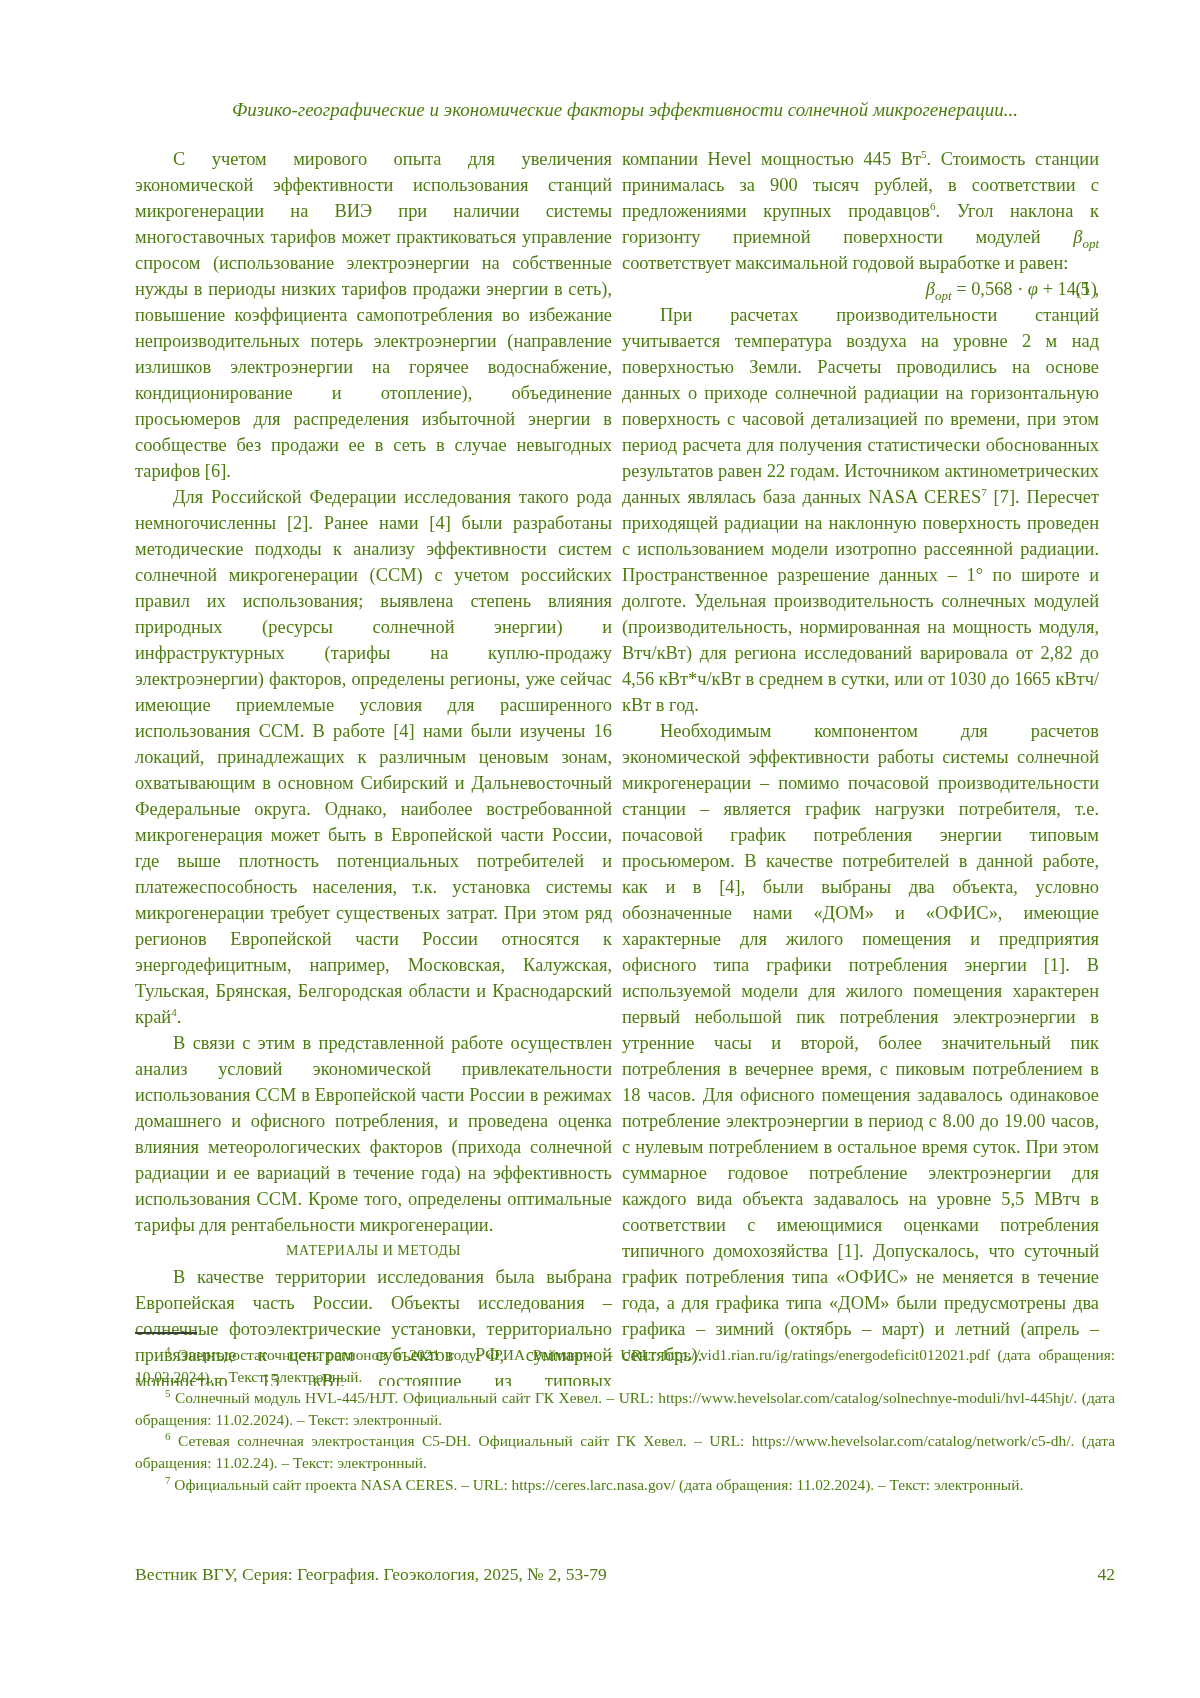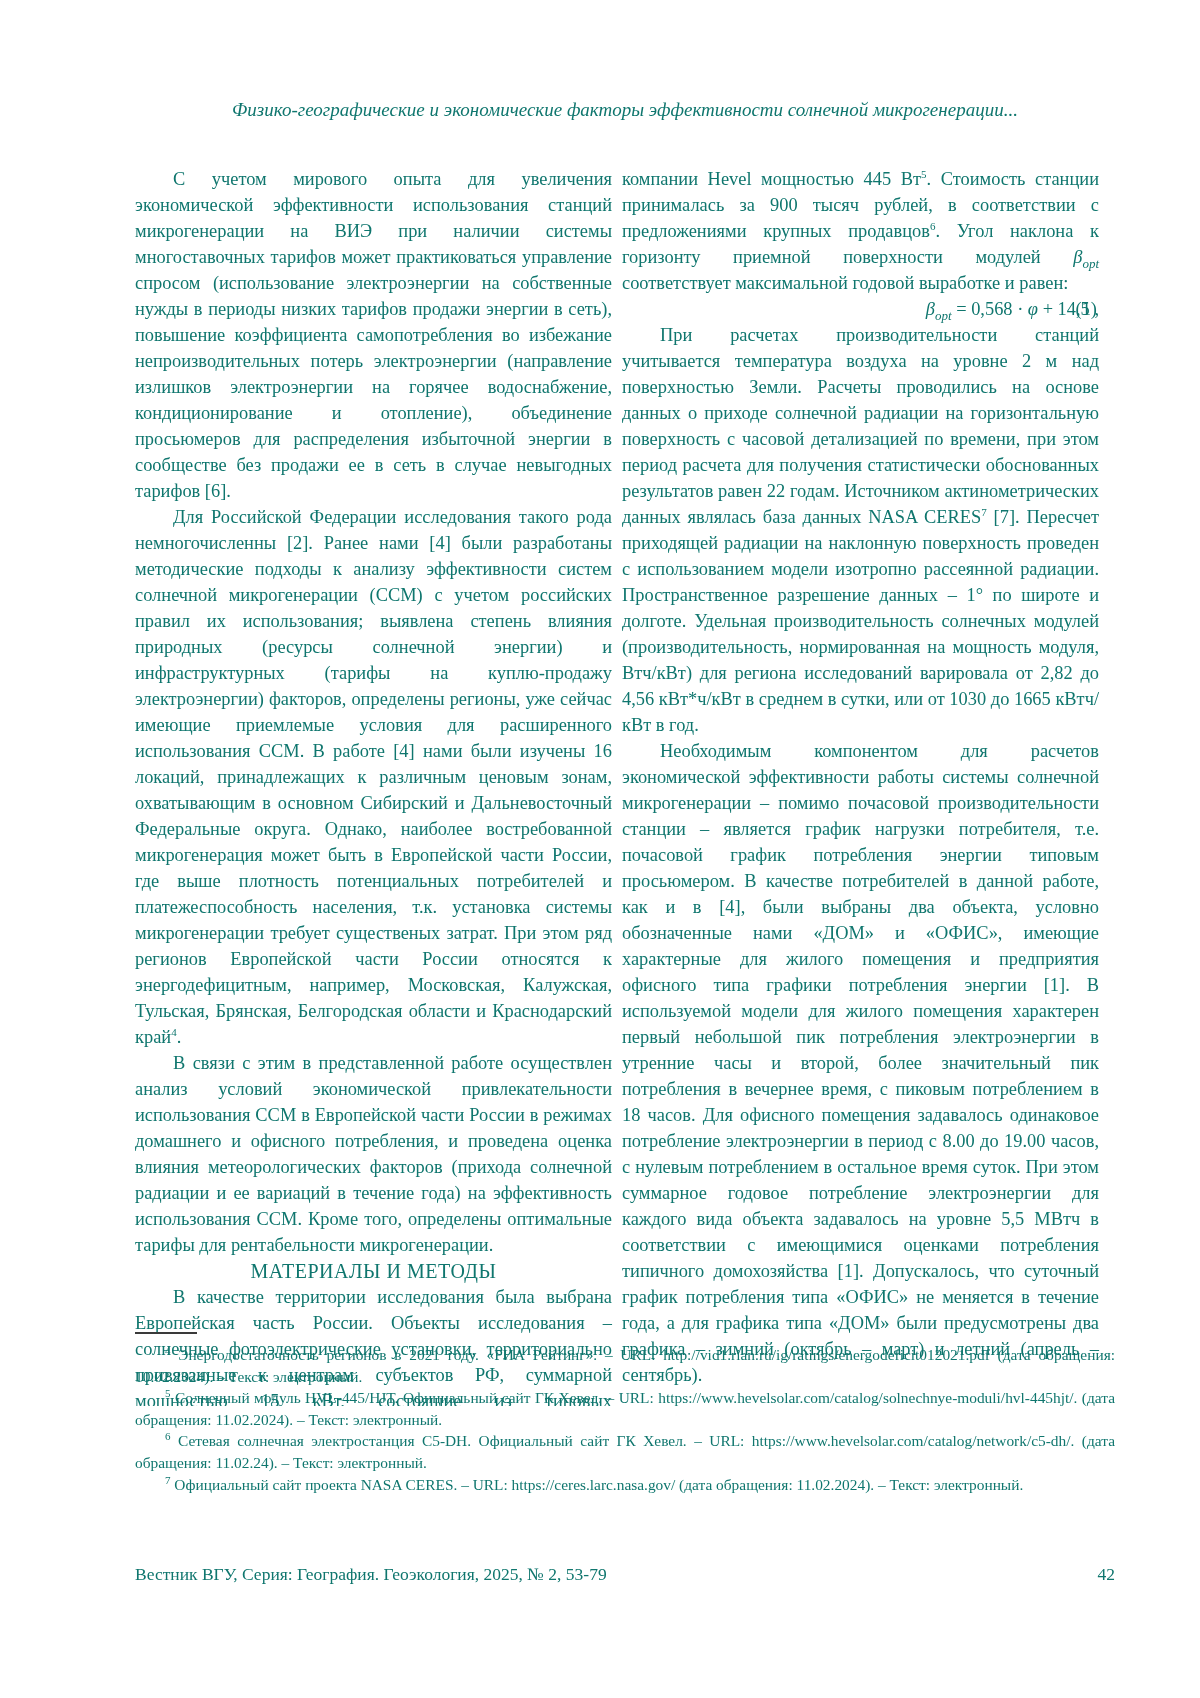--- a/index.html
+++ b/index.html
@@ -2,50 +2,49 @@
 <html lang="ru"><head>
 <meta charset="utf-8">
 <style>
   html, body { margin: 0; padding: 0; background: #ffffff; }
   .page {
     position: relative;
     width: 1200px;
     height: 1698px;
     background: #ffffff;
     font-family: "Liberation Serif", "DejaVu Serif", serif;
-    color: #0f766e;
+    color: #4d7c0f;
     overflow: hidden;
   }
   .running-head {
     position: absolute;
     top: 98px; left: 135px; width: 980px;
     text-align: center;
     font-style: italic;
     font-size: 19px;
     line-height: 24px;
   }
   .columns {
     position: absolute;
     top: 146px; left: 135px; width: 980px; height: 1240px;
     display: flex;
     gap: 10px;
     overflow: hidden;
-    margin-top: 20px;
   }
   .col { width: 477px; }
   .para {
     margin: 0;
     text-align: justify;
     font-size: 18.4px;
     line-height: 26px;
   }
   .indent { text-indent: 38px; }
   .section-heading {
     margin: 0;
-    font-size: 20px;
+    font-size: 14px;
     line-height: 26px;
     font-weight: normal;
     text-align: center;
     letter-spacing: 0.5px;
   }
   .equation {
     position: relative;
     text-align: right;
     font-size: 18.4px;
     line-height: 26px;

